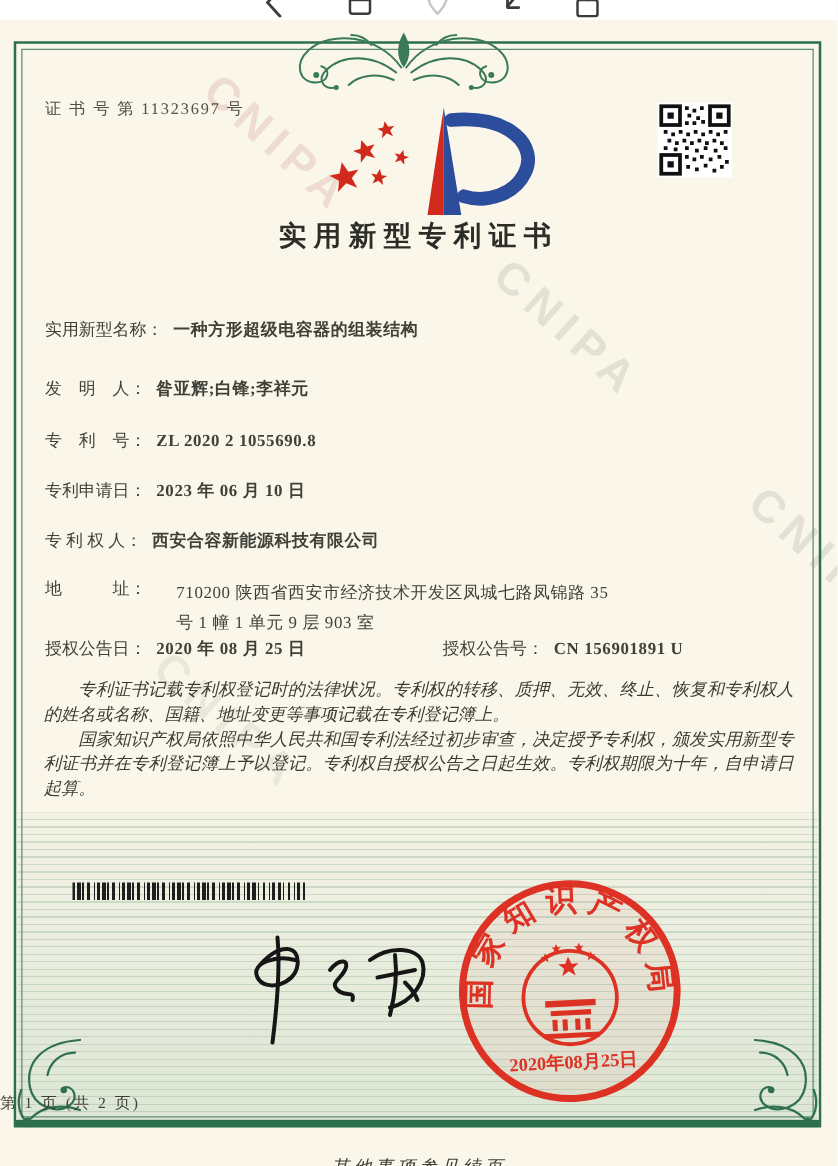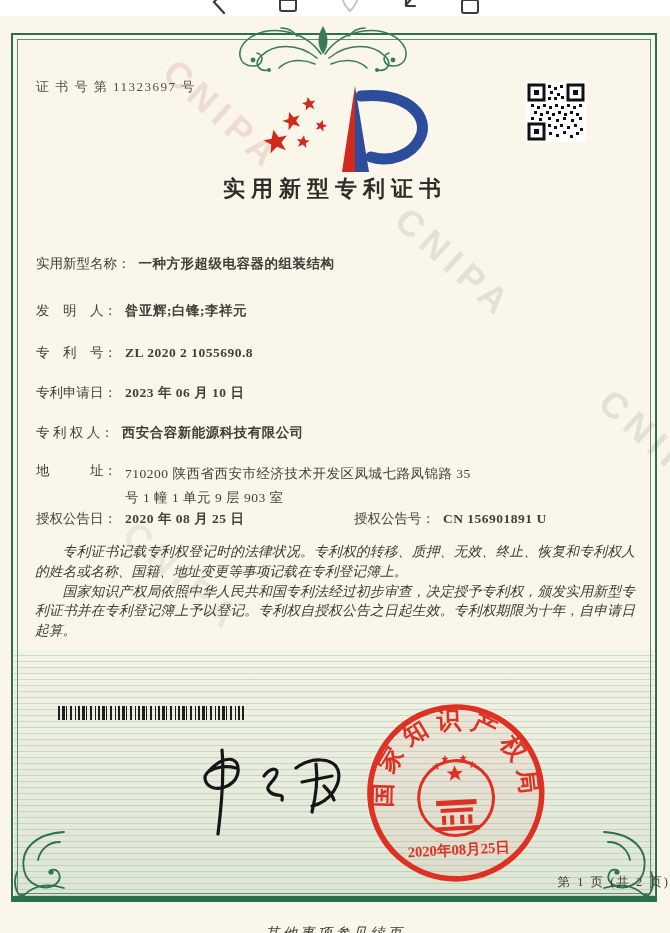--- a/index.html
+++ b/index.html
@@ -45,21 +45,21 @@
   .title { position:absolute; left:0; right:0; top:158px; z-index:2; text-align:center;
     font-size:22px; font-weight:bold; letter-spacing:6px; color:#2d2d28; }
 
   .fields { position:absolute; left:36px; top:0; width:600px; z-index:2;
     font-size:13.5px; color:#3f4038; }
   .frow { position:absolute; left:0; white-space:nowrap; }
   .r1 { top:239px; } .r2 { top:286px; } .r3 { top:328px; }
   .r4 { top:368px; } .r5 { top:408px; } .r6 { top:446px; white-space:normal; } .r7 { top:494px; }
   .lbl { display:inline-block; white-space:pre; }
   .val { margin-left:8px; letter-spacing:0.5px;font-weight:bold; }
-  .val-multi { display:inline-block; width:352px; vertical-align:top; line-height:1.75; margin-left:8px; letter-spacing:0.5px; }
+  .val-multi { display:inline-block; width:352px; vertical-align:top; line-height:1.75; margin-left:24px; letter-spacing:0.5px; }
   .grant-no { position:absolute; left:318px; top:0; white-space:nowrap; }
 
   .body-text { position:absolute; left:35px; top:526px; width:600px; z-index:2;
     font-size:13.8px; line-height:19.8px; color:#3a3b33; font-style:italic;
     text-align:justify; }
   .body-text p { text-indent:2em; }
 
   .barcode { position:absolute; left:58px; top:690px; width:186px; height:14px; z-index:2;
     background:repeating-linear-gradient(90deg,
       #1e1e1e 0 2px, transparent 2px 4px,
@@ -70,21 +70,21 @@
 
   .signer { position:absolute; left:60px; top:752px; z-index:2;
     font-family:"Liberation Sans","DejaVu Sans",sans-serif; font-weight:bold;
     font-size:15px; color:#32332c; line-height:27px; letter-spacing:3px; }
 
   .signature { position:absolute; left:178px; top:726px; width:170px; height:95px; z-index:3; }
 
   .seal { position:absolute; left:360px; top:684px; width:192px; height:192px; z-index:3;
     transform:rotate(-3deg); opacity:0.93; }
 
-  .page-note { position:absolute; left:0; right:0; top:858px; z-index:2; text-align:right;
+  .page-note { position:absolute; left:0; right:0; top:858px; z-index:2; text-align:left;
     font-size:12.5px; color:#3e3f37; letter-spacing:2px; }
   .cont-note { position:absolute; left:0; right:0; top:908px; z-index:2; text-align:center;
     font-size:14.5px; font-style:italic; color:#3b3c33; letter-spacing:3px; }
 </style>
 </head>
 <body>
 
 <div class="page">
 
   <div class="toolbar">

